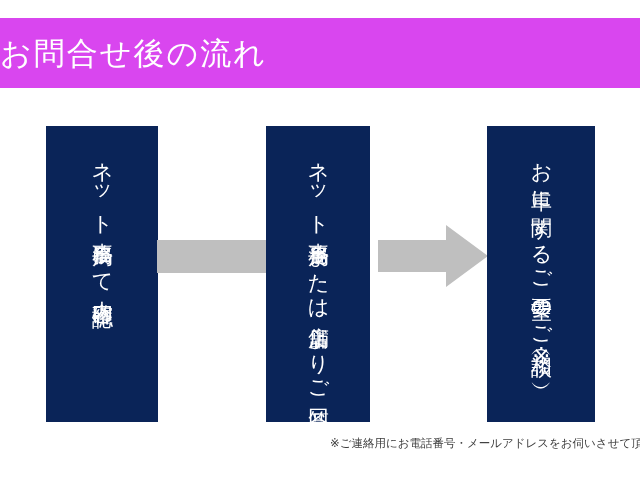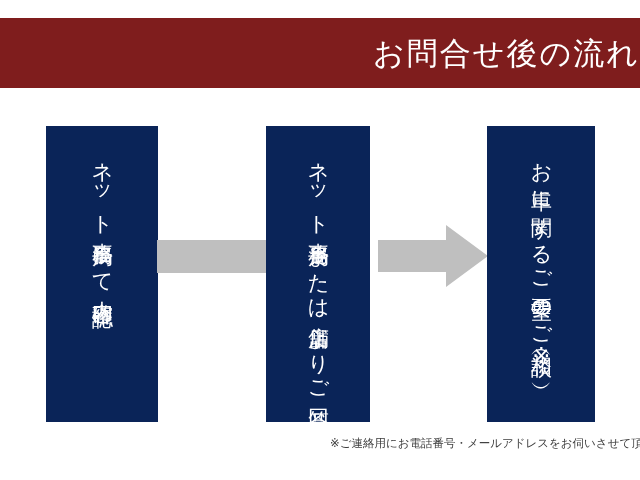--- a/index.html
+++ b/index.html
@@ -18,24 +18,24 @@
     overflow: hidden;
   }
 
   
   .title-banner {
     position: absolute;
     left: 0;
     top: 18px;
     width: 640px;
     height: 70px;
-    background: #7f1d1d;
+    background: #d946ef;
     display: flex;
     align-items: center;
-    justify-content: flex-end;
+    justify-content: flex-start;
   }
   .title-text {
     color: #ffffff;
     font-size: 31px;
     letter-spacing: 2px;
     line-height: 1;
     font-weight: 400;
     white-space: nowrap;
   }
 

